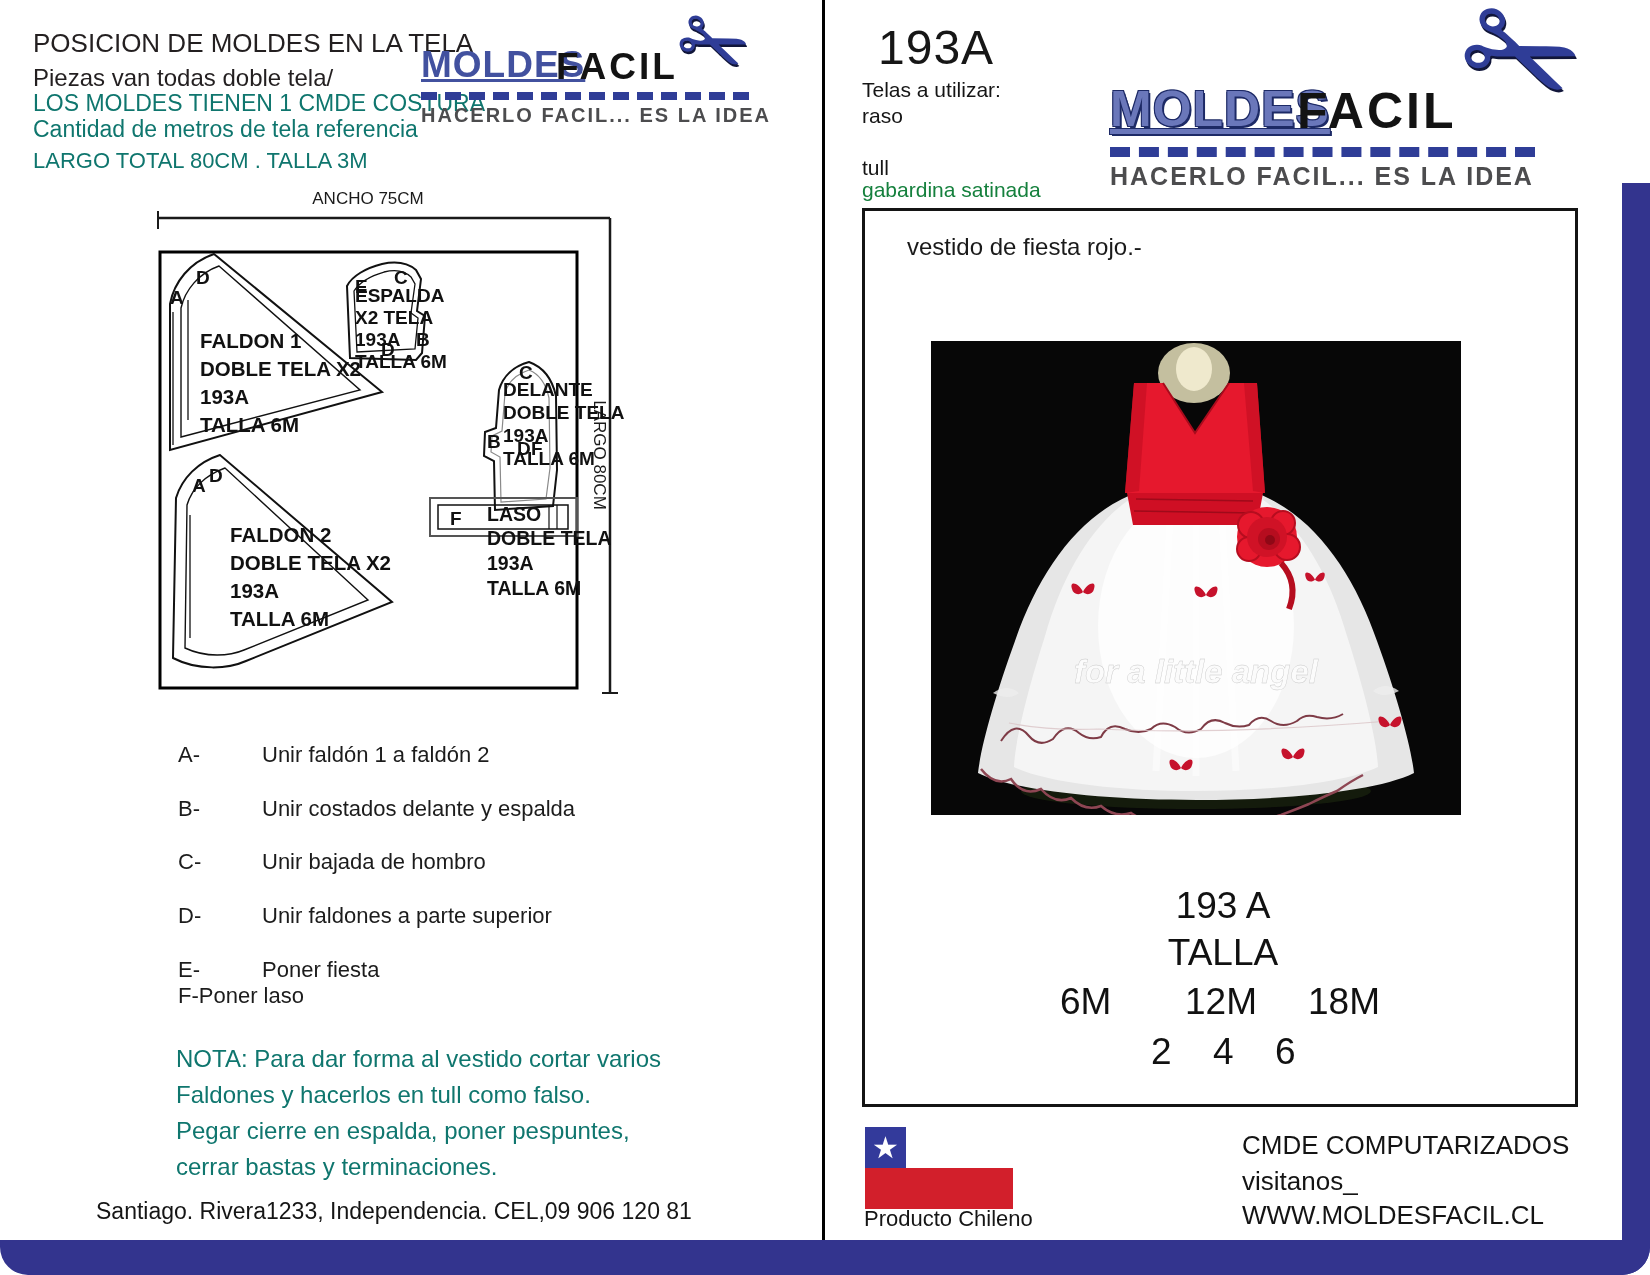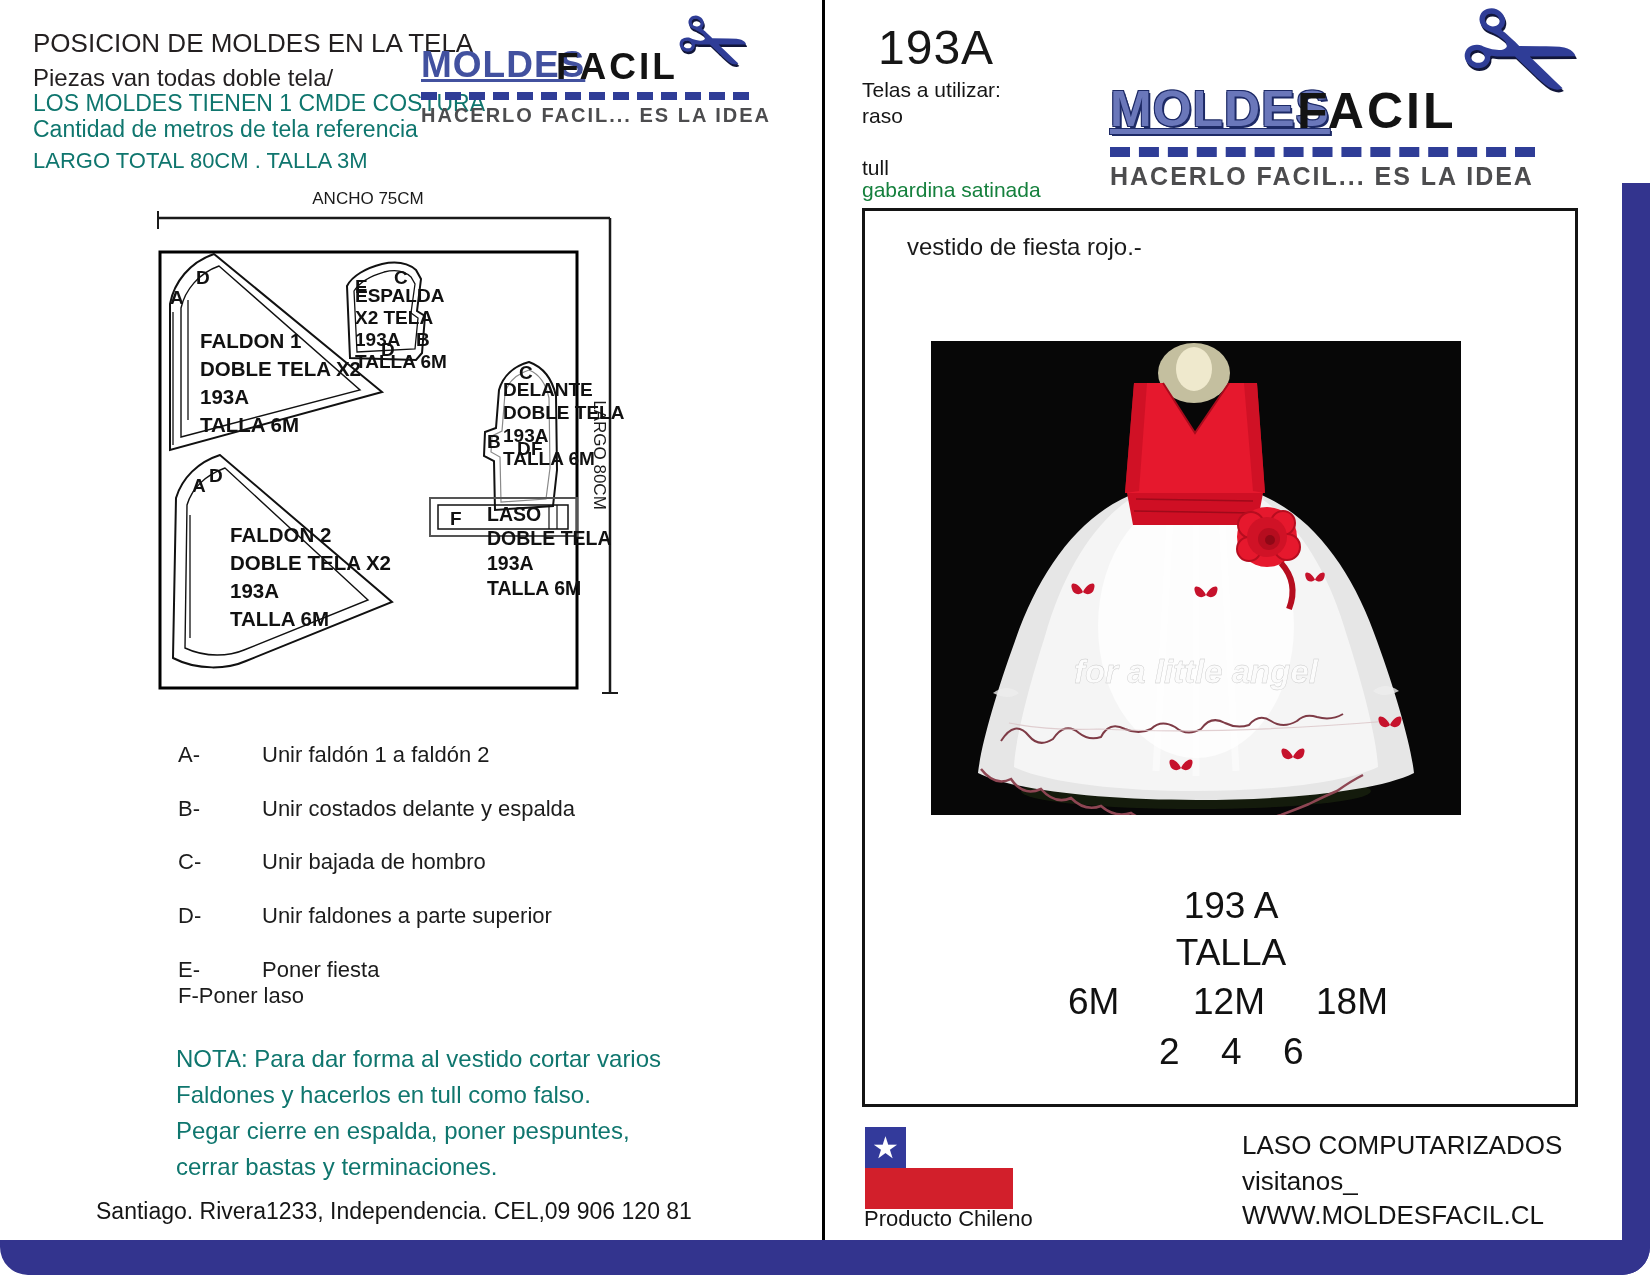--- a/index.html
+++ b/index.html
@@ -223,39 +223,39 @@
         <g fill="#c6122c">
           <path transform="translate(152,249)" d="M0,2 C-4,-7 -14,-10 -11,-1 C-10,4 -4,6 0,2 C4,6 10,4 11,-1 C14,-10 4,-7 0,2 Z"></path>
           <path transform="translate(275,252)" d="M0,2 C-4,-7 -14,-10 -11,-1 C-10,4 -4,6 0,2 C4,6 10,4 11,-1 C14,-10 4,-7 0,2 Z"></path>
           <path transform="translate(384,237) scale(0.85)" d="M0,2 C-4,-7 -14,-10 -11,-1 C-10,4 -4,6 0,2 C4,6 10,4 11,-1 C14,-10 4,-7 0,2 Z"></path>
           <path transform="translate(459,382)" d="M0,2 C-4,-7 -14,-10 -11,-1 C-10,4 -4,6 0,2 C4,6 10,4 11,-1 C14,-10 4,-7 0,2 Z"></path>
           <path transform="translate(362,414)" d="M0,2 C-4,-7 -14,-10 -11,-1 C-10,4 -4,6 0,2 C4,6 10,4 11,-1 C14,-10 4,-7 0,2 Z"></path>
           <path transform="translate(250,425)" d="M0,2 C-4,-7 -14,-10 -11,-1 C-10,4 -4,6 0,2 C4,6 10,4 11,-1 C14,-10 4,-7 0,2 Z"></path>
         </g>
       </svg>
 
-      <div class="abs sizeblock" style="left:131px;top:674px;width:470px;height:190px;">
+      <div class="abs sizeblock" style="left:123px;top:674px;width:470px;height:190px;">
         <div class="abs" style="left:0;top:0;width:470px;">193 A</div>
         <div class="abs" style="left:0;top:47px;width:470px;">TALLA</div>
         <span class="abs" style="left:72px;top:96px;">6M</span>
         <span class="abs" style="left:197px;top:96px;">12M</span>
         <span class="abs" style="left:320px;top:96px;">18M</span>
         <span class="abs" style="left:163px;top:146px;">2</span>
         <span class="abs" style="left:225px;top:146px;">4</span>
         <span class="abs" style="left:287px;top:146px;">6</span>
       </div>
     </div>
 
     <div>
       <div class="abs" style="left:865px;top:1127px;width:41px;height:41px;background:#333a9b;color:#fff;font-size:30px;line-height:41px;text-align:center;">★</div>
       <div class="abs" style="left:865px;top:1168px;width:148px;height:41px;background:#d21f2b;"></div>
     </div>
     <div class="abs" style="left:864px;top:1206px;font-size:22px;color:#151515;">Producto Chileno</div>
 
-    <div class="abs" style="left:1242px;top:1130px;font-size:26px;color:#141414;">LASO COMPUTARIZADOS</div>
+    <div class="abs" style="left:1242px;top:1130px;font-size:26px;color:#141414;">CMDE COMPUTARIZADOS</div>
     <div class="abs" style="left:1242px;top:1166px;font-size:26px;color:#141414;">visitanos_</div>
     <div class="abs" style="left:1242px;top:1200px;font-size:26px;color:#141414;">WWW.MOLDESFACIL.CL</div>
 
     <div class="abs bluebar" style="left:1622px;top:183px;width:28px;height:1092px;"></div>
     <div class="abs bluebar" style="left:0;top:1240px;width:1650px;height:35px;"></div>
   </div>
 
 </div>
 
 </body></html>

